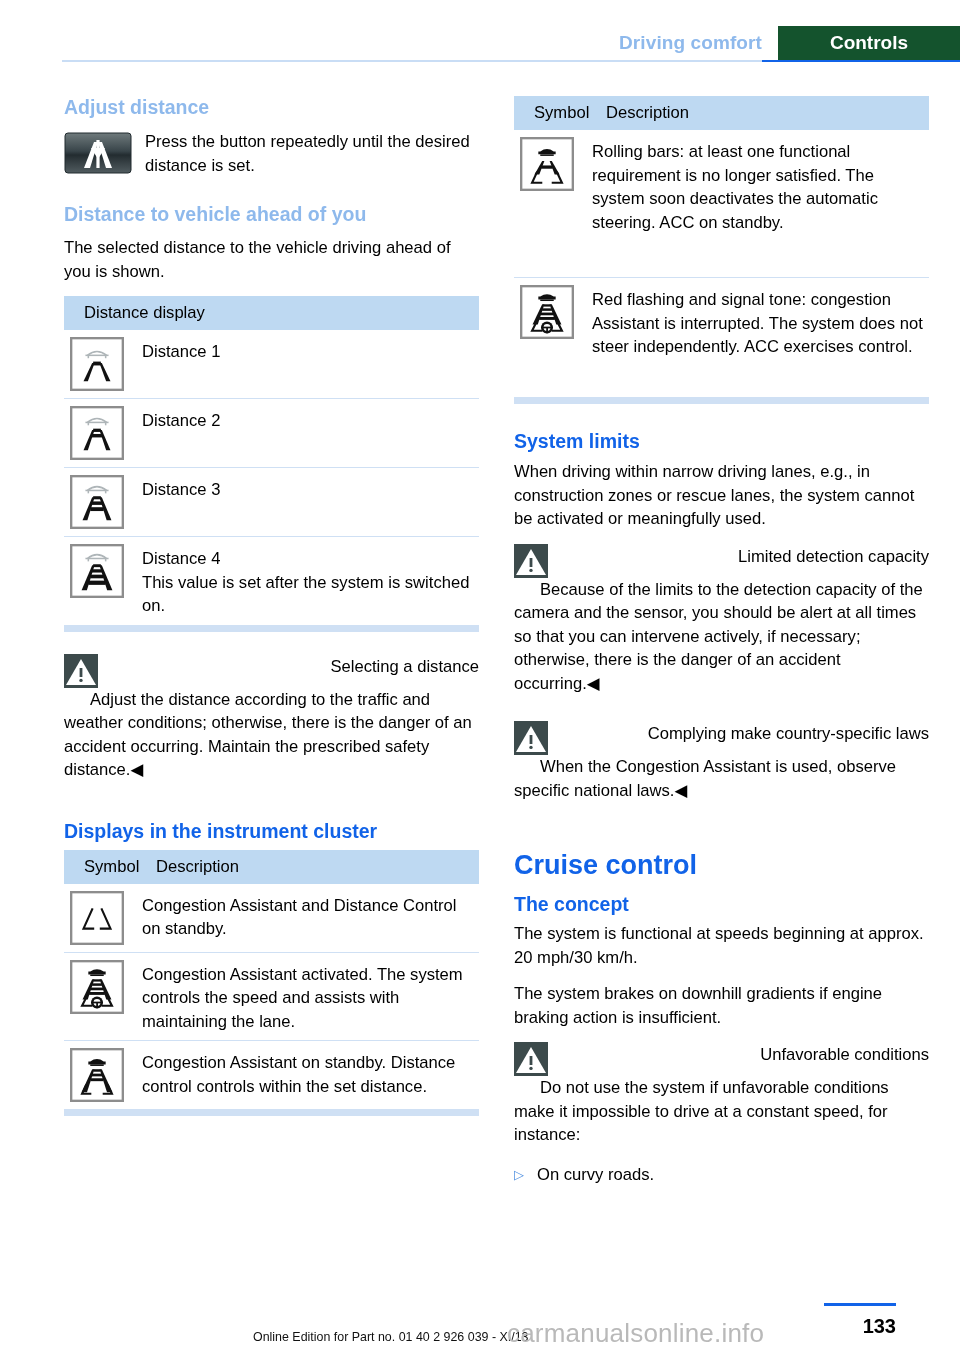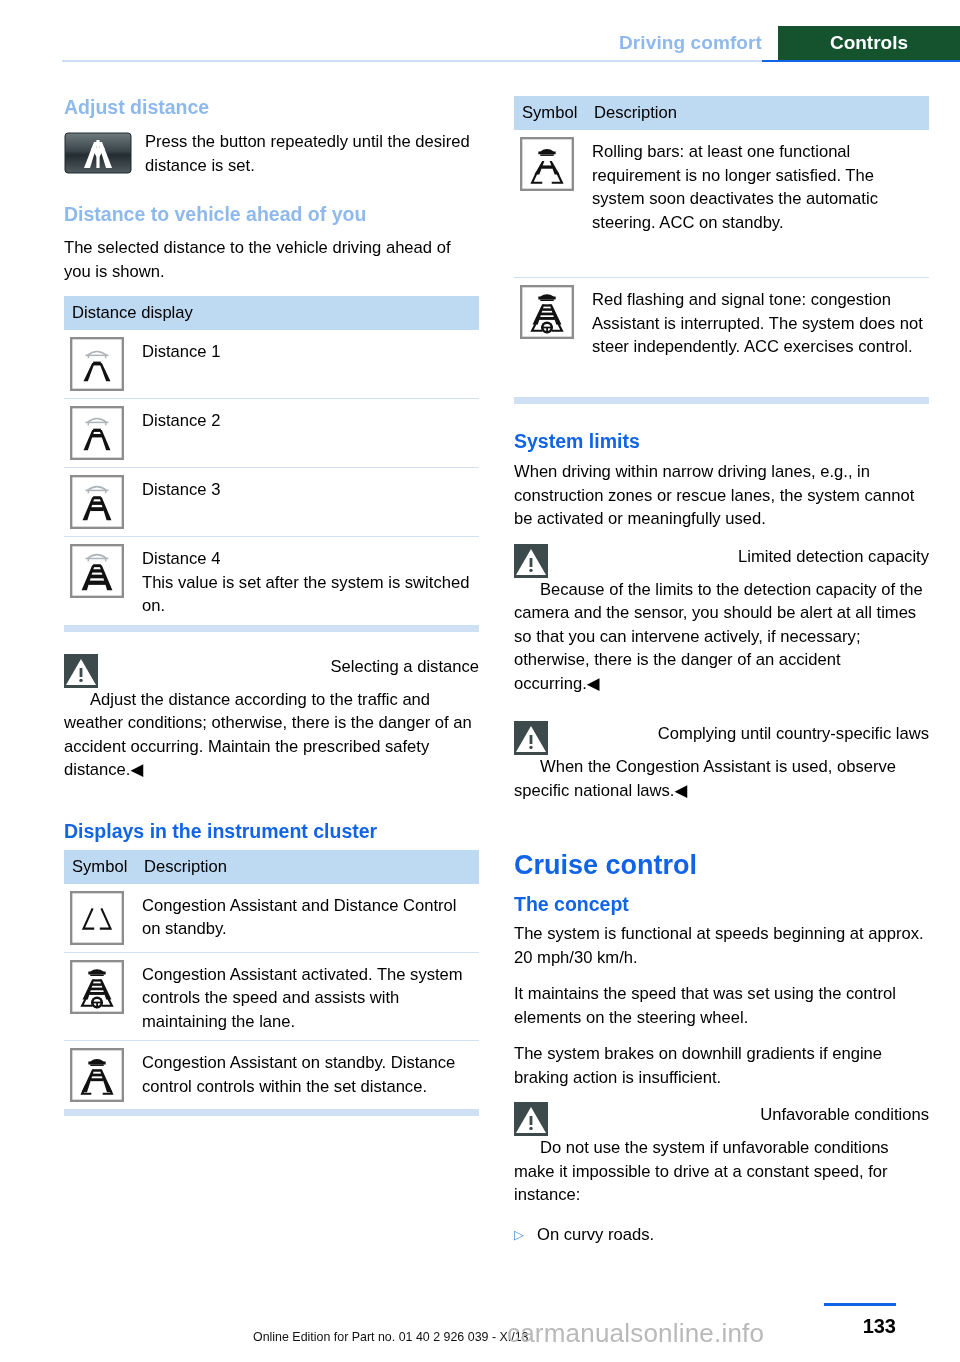--- a/index.html
+++ b/index.html
@@ -39,21 +39,21 @@
   p.body { font-size: 16.6px; line-height: 23.5px; margin-bottom: 13px; }
 
   
   .iconrow { display: flex; align-items: center; gap: 13px; margin-bottom: 26px; }
   .iconrow .txt { font-size: 16.6px; line-height: 23.5px; padding-top: 1px; }
 
   
   .tbl { width: 415px; margin-bottom: 4px; }
   .tbl-head {
     background: #bed9f2; font-size: 16.6px; line-height: 20px;
-    padding: 7px 0 7px 8px; display: flex;
+    padding: 7px 0 7px 20px; display: flex;
   }
   .tbl-head .c1 { width: 72px; }
   .tbl-row {
     display: flex; align-items: flex-start;
     border-bottom: 1.6px solid #cfe0f4;
     padding: 7px 0 7px 6px; min-height: 62px;
   }
   .tbl-row:last-child { border-bottom: none; }
   .tbl .c1 { width: 72px; flex: 0 0 72px; }
   .tbl .c2 { font-size: 16.6px; line-height: 23.5px; padding-top: 3px; }
@@ -395,32 +395,31 @@
     <div class="warn">
       <div class="first">
         <span>
           <svg class="warnico" viewBox="0 0 34 34">
             <rect width="34" height="34" fill="#3c4a4b"></rect>
             <path d="M17 5 L32 31 L2 31 Z" fill="#ffffff"></path>
             <rect x="15.6" y="14" width="2.8" height="9" fill="#3c4a4b"></rect>
             <circle cx="17" cy="26.4" r="1.7" fill="#3c4a4b"></circle>
           </svg>
         </span>
-        <span class="wtitle">Complying until country-specific laws</span>
+        <span class="wtitle">Complying make country-specific laws</span>
       </div>
       <p class="wbody">When the Congestion Assistant is used, observe specific national laws.◀</p>
     </div>
 
     <div style="height:32px"></div>
 
     <h1 class="chapter">Cruise control</h1>
     <h3 class="sub">The concept</h3>
 
     <p class="body">The system is functional at speeds beginning at approx. 20 mph/30 km/h.</p>
-    <p class="body">It maintains the speed that was set using the control elements on the steering wheel.</p>
     <p class="body">The system brakes on downhill gradients if engine braking action is insufficient.</p>
 
     <div class="warn">
       <div class="first">
         <span>
           <svg class="warnico" viewBox="0 0 34 34">
             <rect width="34" height="34" fill="#3c4a4b"></rect>
             <path d="M17 5 L32 31 L2 31 Z" fill="#ffffff"></path>
             <rect x="15.6" y="14" width="2.8" height="9" fill="#3c4a4b"></rect>
             <circle cx="17" cy="26.4" r="1.7" fill="#3c4a4b"></circle>

